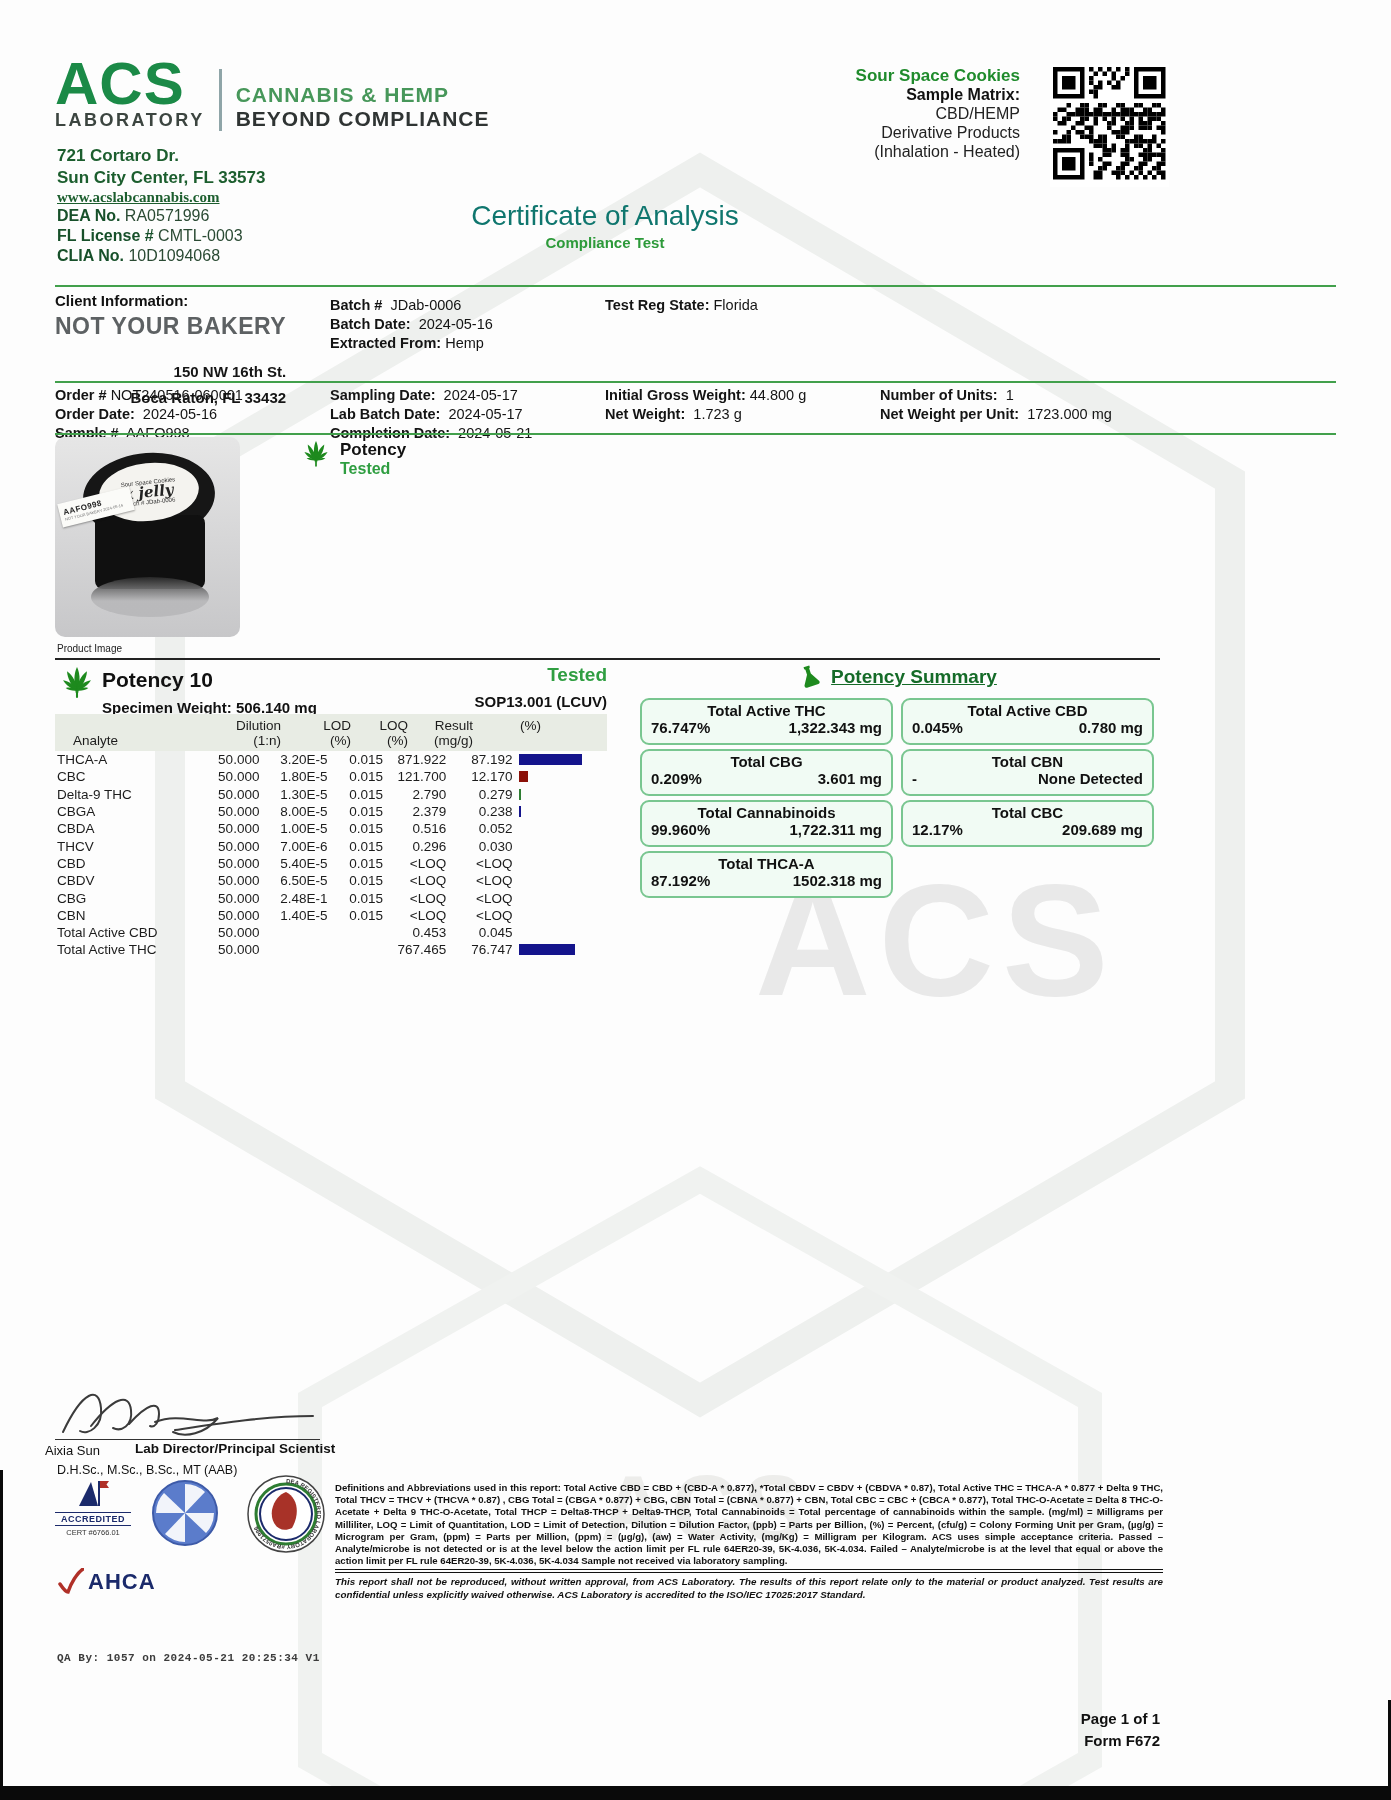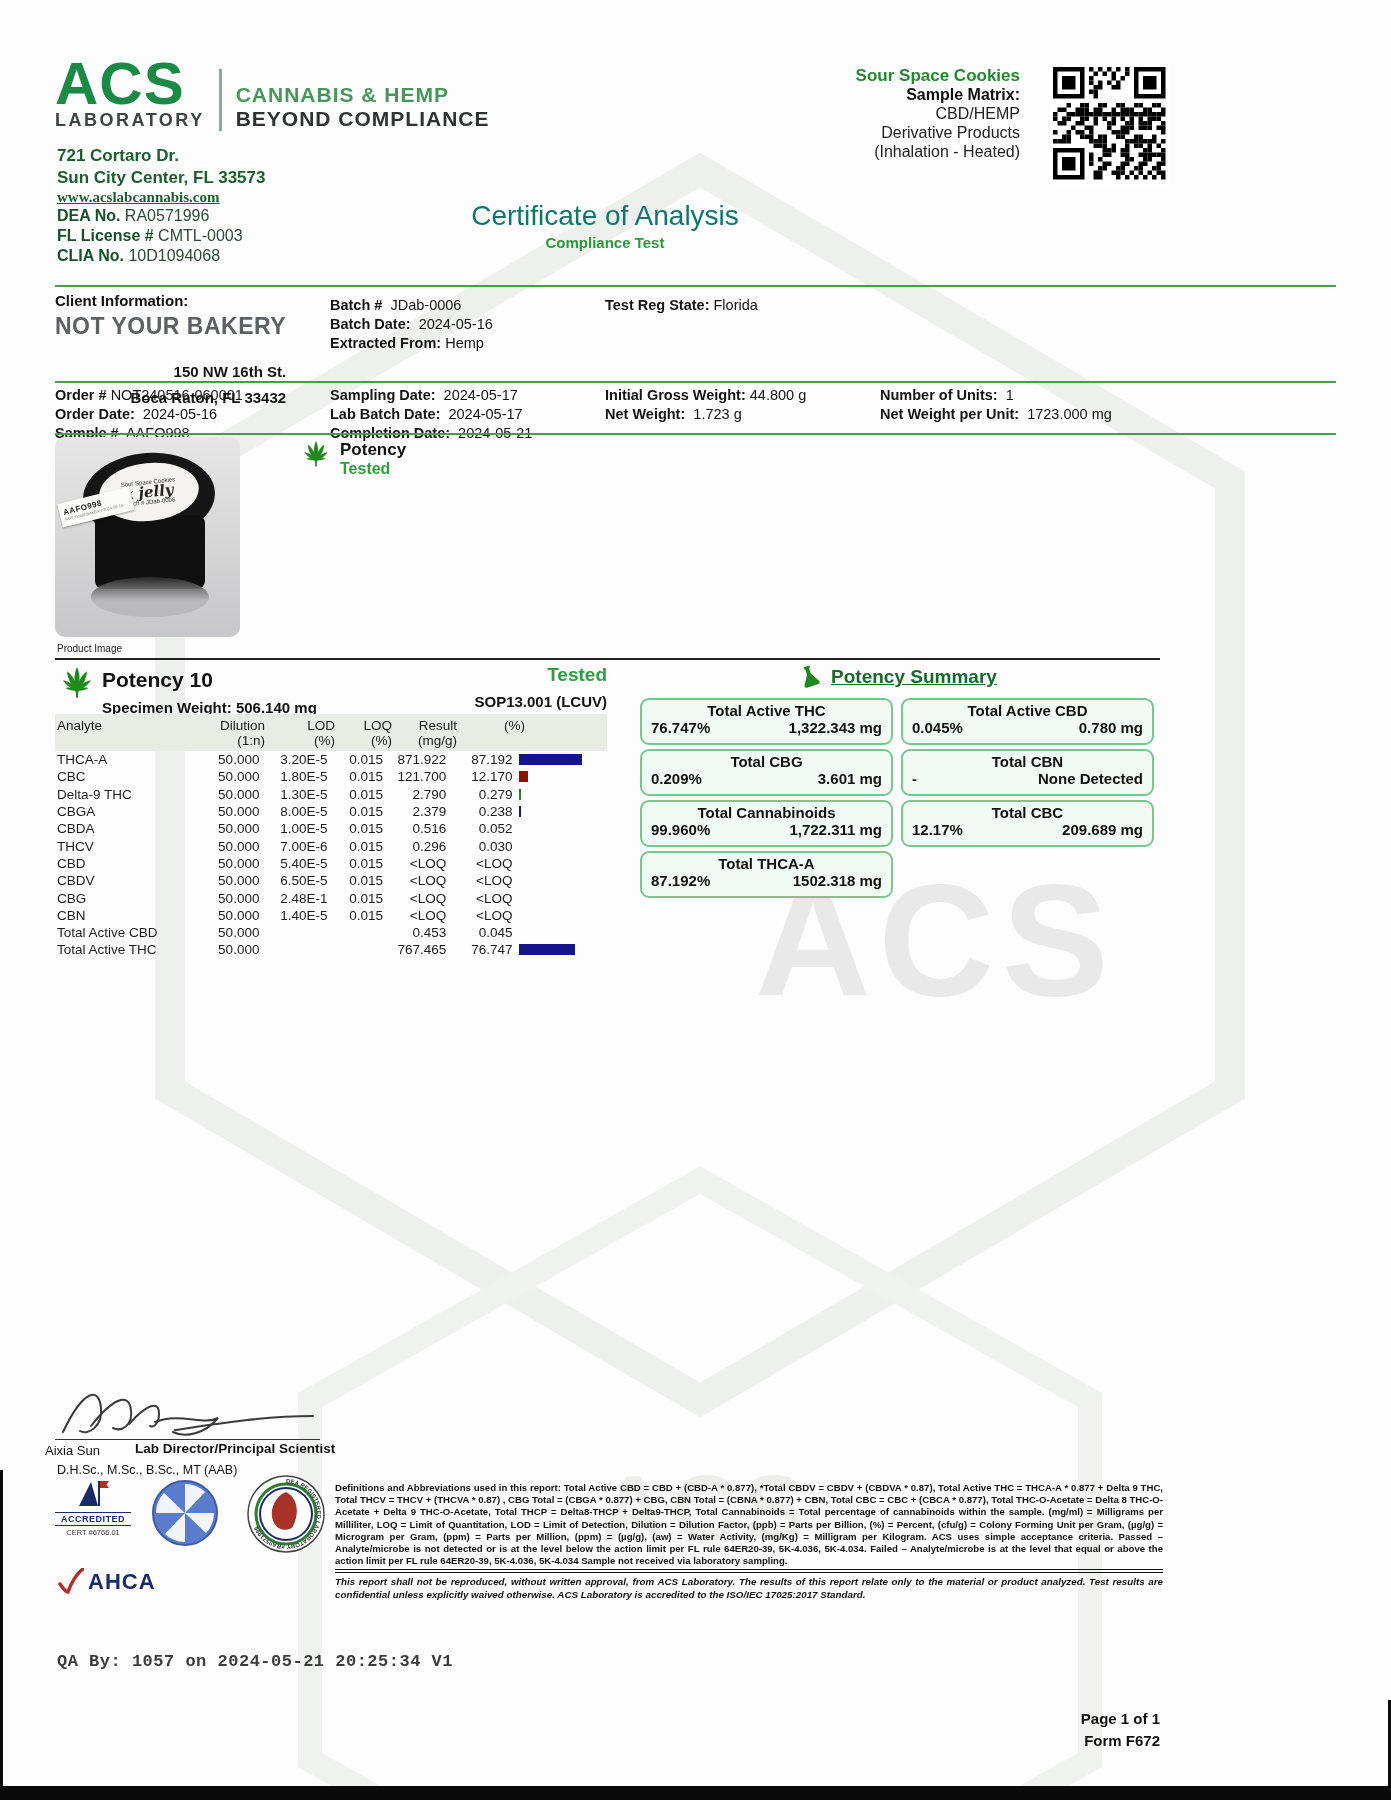--- a/index.html
+++ b/index.html
@@ -50,21 +50,21 @@
   
   .pot-badge-t{font-size:17px;font-weight:700;color:#111;}
   .pot-badge-s{font-size:16px;font-weight:700;color:#2f9e41;}
   .pot-title{font-size:21px;font-weight:700;color:#111;}
   .pot-spec{font-size:15px;font-weight:700;color:#111;margin-top:7px;}
   .tested-big{font-size:19px;font-weight:700;color:#2f9e41;}
   .sop{font-size:15px;font-weight:700;color:#111;margin-top:7px;}
   .ptable{width:552px;font-size:13.5px;color:#1c1c1c;}
   .thead{display:flex;background:#e8ece4;padding:4px 0 3px;}
   .th{text-align:center;line-height:15px;}
-  .th.analyte{text-align:left;padding-left:2px;display:flex;align-items:flex-start;}
+  .th.analyte{text-align:left;padding-left:18px;display:flex;align-items:flex-end;}
   .trow{display:flex;height:17.3px;align-items:center;}
   .c-analyte{width:150px;padding-left:2px;}
   .c-dil{width:58px;text-align:right;}
   .c-lod{width:70px;text-align:right;}
   .c-loq{width:57px;text-align:right;}
   .c-res{width:65px;text-align:right;}
   .c-pct{width:68px;text-align:right;}
   .c-bar{width:90px;margin-left:7px;display:flex;align-items:center;}
   .c-bar i{display:block;height:11px;width:0;}
   
@@ -80,21 +80,21 @@
   .sig-role{font-size:13.5px;font-weight:600;color:#111;}
   .sig-cred{font-size:12.5px;color:#111;}
   .badge-acc{width:76px;text-align:center;}
   .badge-acc .word{font-size:9px;font-weight:700;letter-spacing:.5px;border-top:1.5px solid #1b2a6b;border-bottom:1.5px solid #1b2a6b;color:#1b2a6b;padding:1px 0;}
   .badge-acc .cert{font-size:7.5px;color:#333;margin-top:2px;}
   .ahca-txt{font-size:22px;font-weight:800;color:#1b2a6b;letter-spacing:1px;}
   .defs-wrap{width:828px;}
   .defs{font-size:9.6px;font-weight:700;line-height:12.2px;color:#111;text-align:justify;border-bottom:1px solid #111;padding-bottom:2px;}
   .rule2{height:2px;border-bottom:1px solid #111;margin-bottom:3px;}
   .legal{font-size:9.8px;font-weight:700;font-style:italic;line-height:12.6px;color:#111;text-align:justify;}
-  .qa{font-family:"Liberation Mono","DejaVu Sans Mono",monospace;font-size:17px;font-weight:700;color:#3c3c3c;letter-spacing:.5px;text-align:center;}
+  .qa{font-family:"Liberation Mono","DejaVu Sans Mono",monospace;font-size:11px;font-weight:700;color:#3c3c3c;letter-spacing:.5px;text-align:center;}
   .pageinfo{font-size:15px;font-weight:700;color:#111;text-align:right;line-height:22px;}
   .edge{background:#0a0a0a;}
 </style>
 </head>
 <body>
 
 <div class="page">
 
   <svg width="0" height="0" style="position:absolute">
     <defs>

